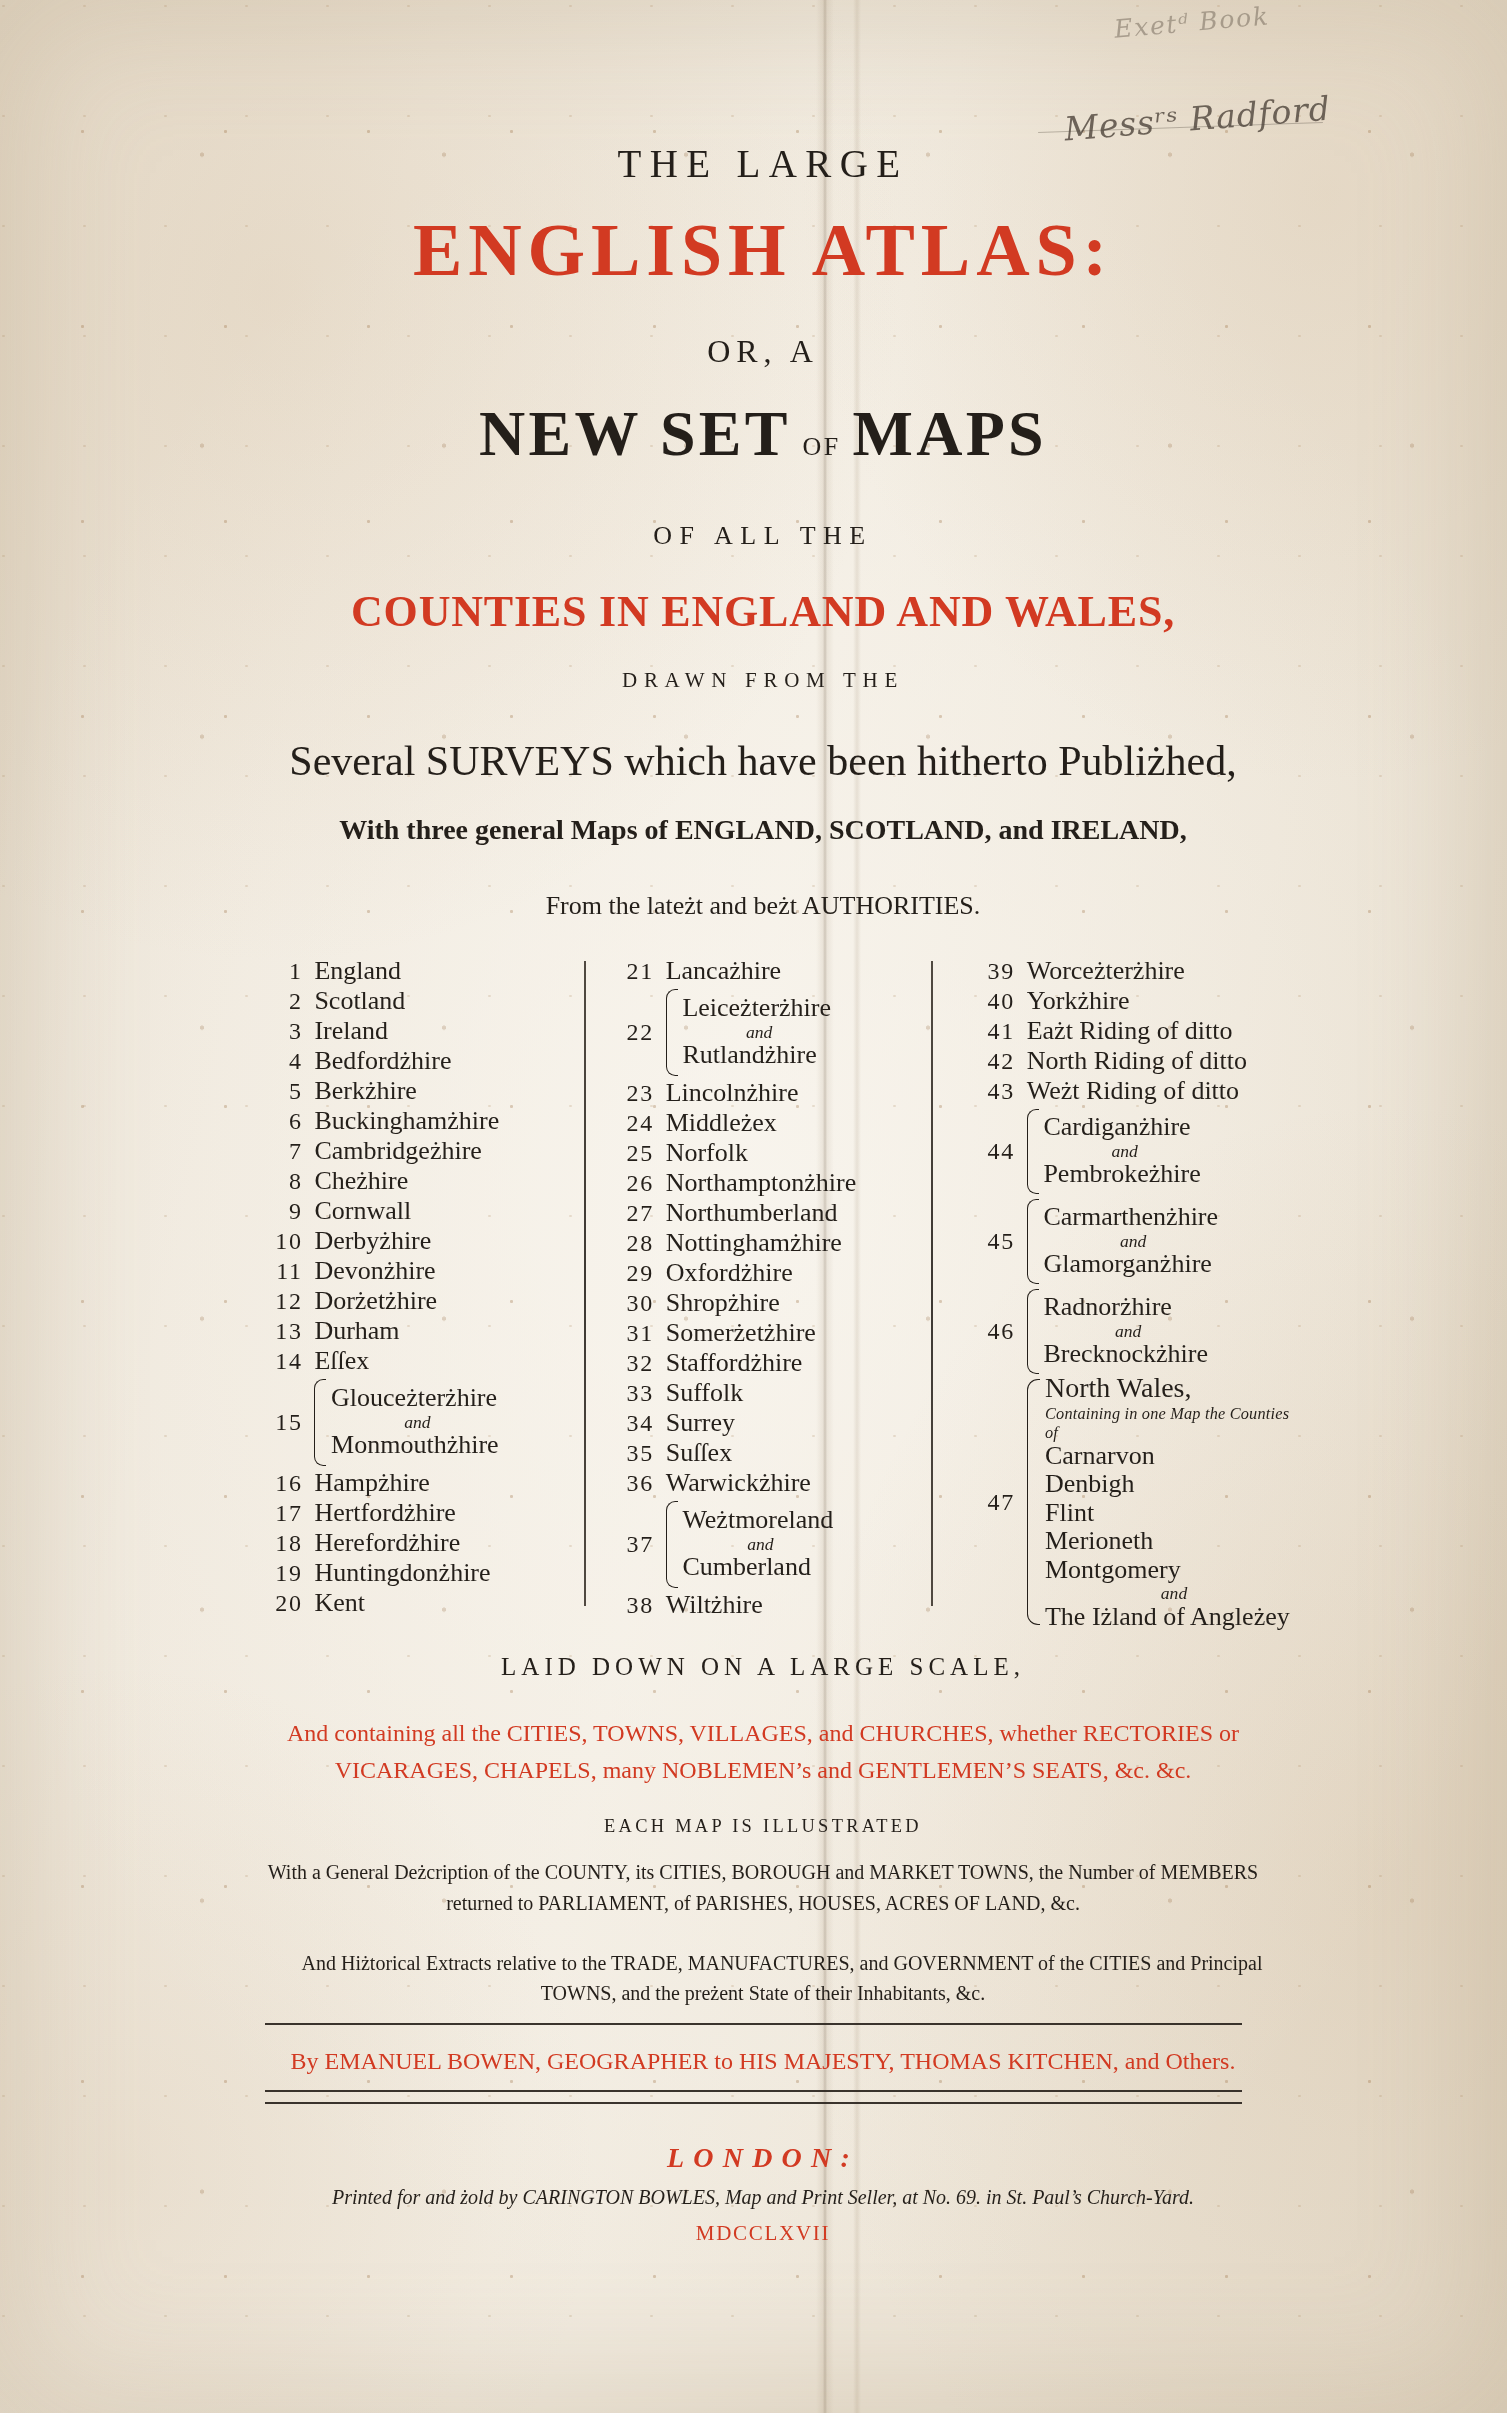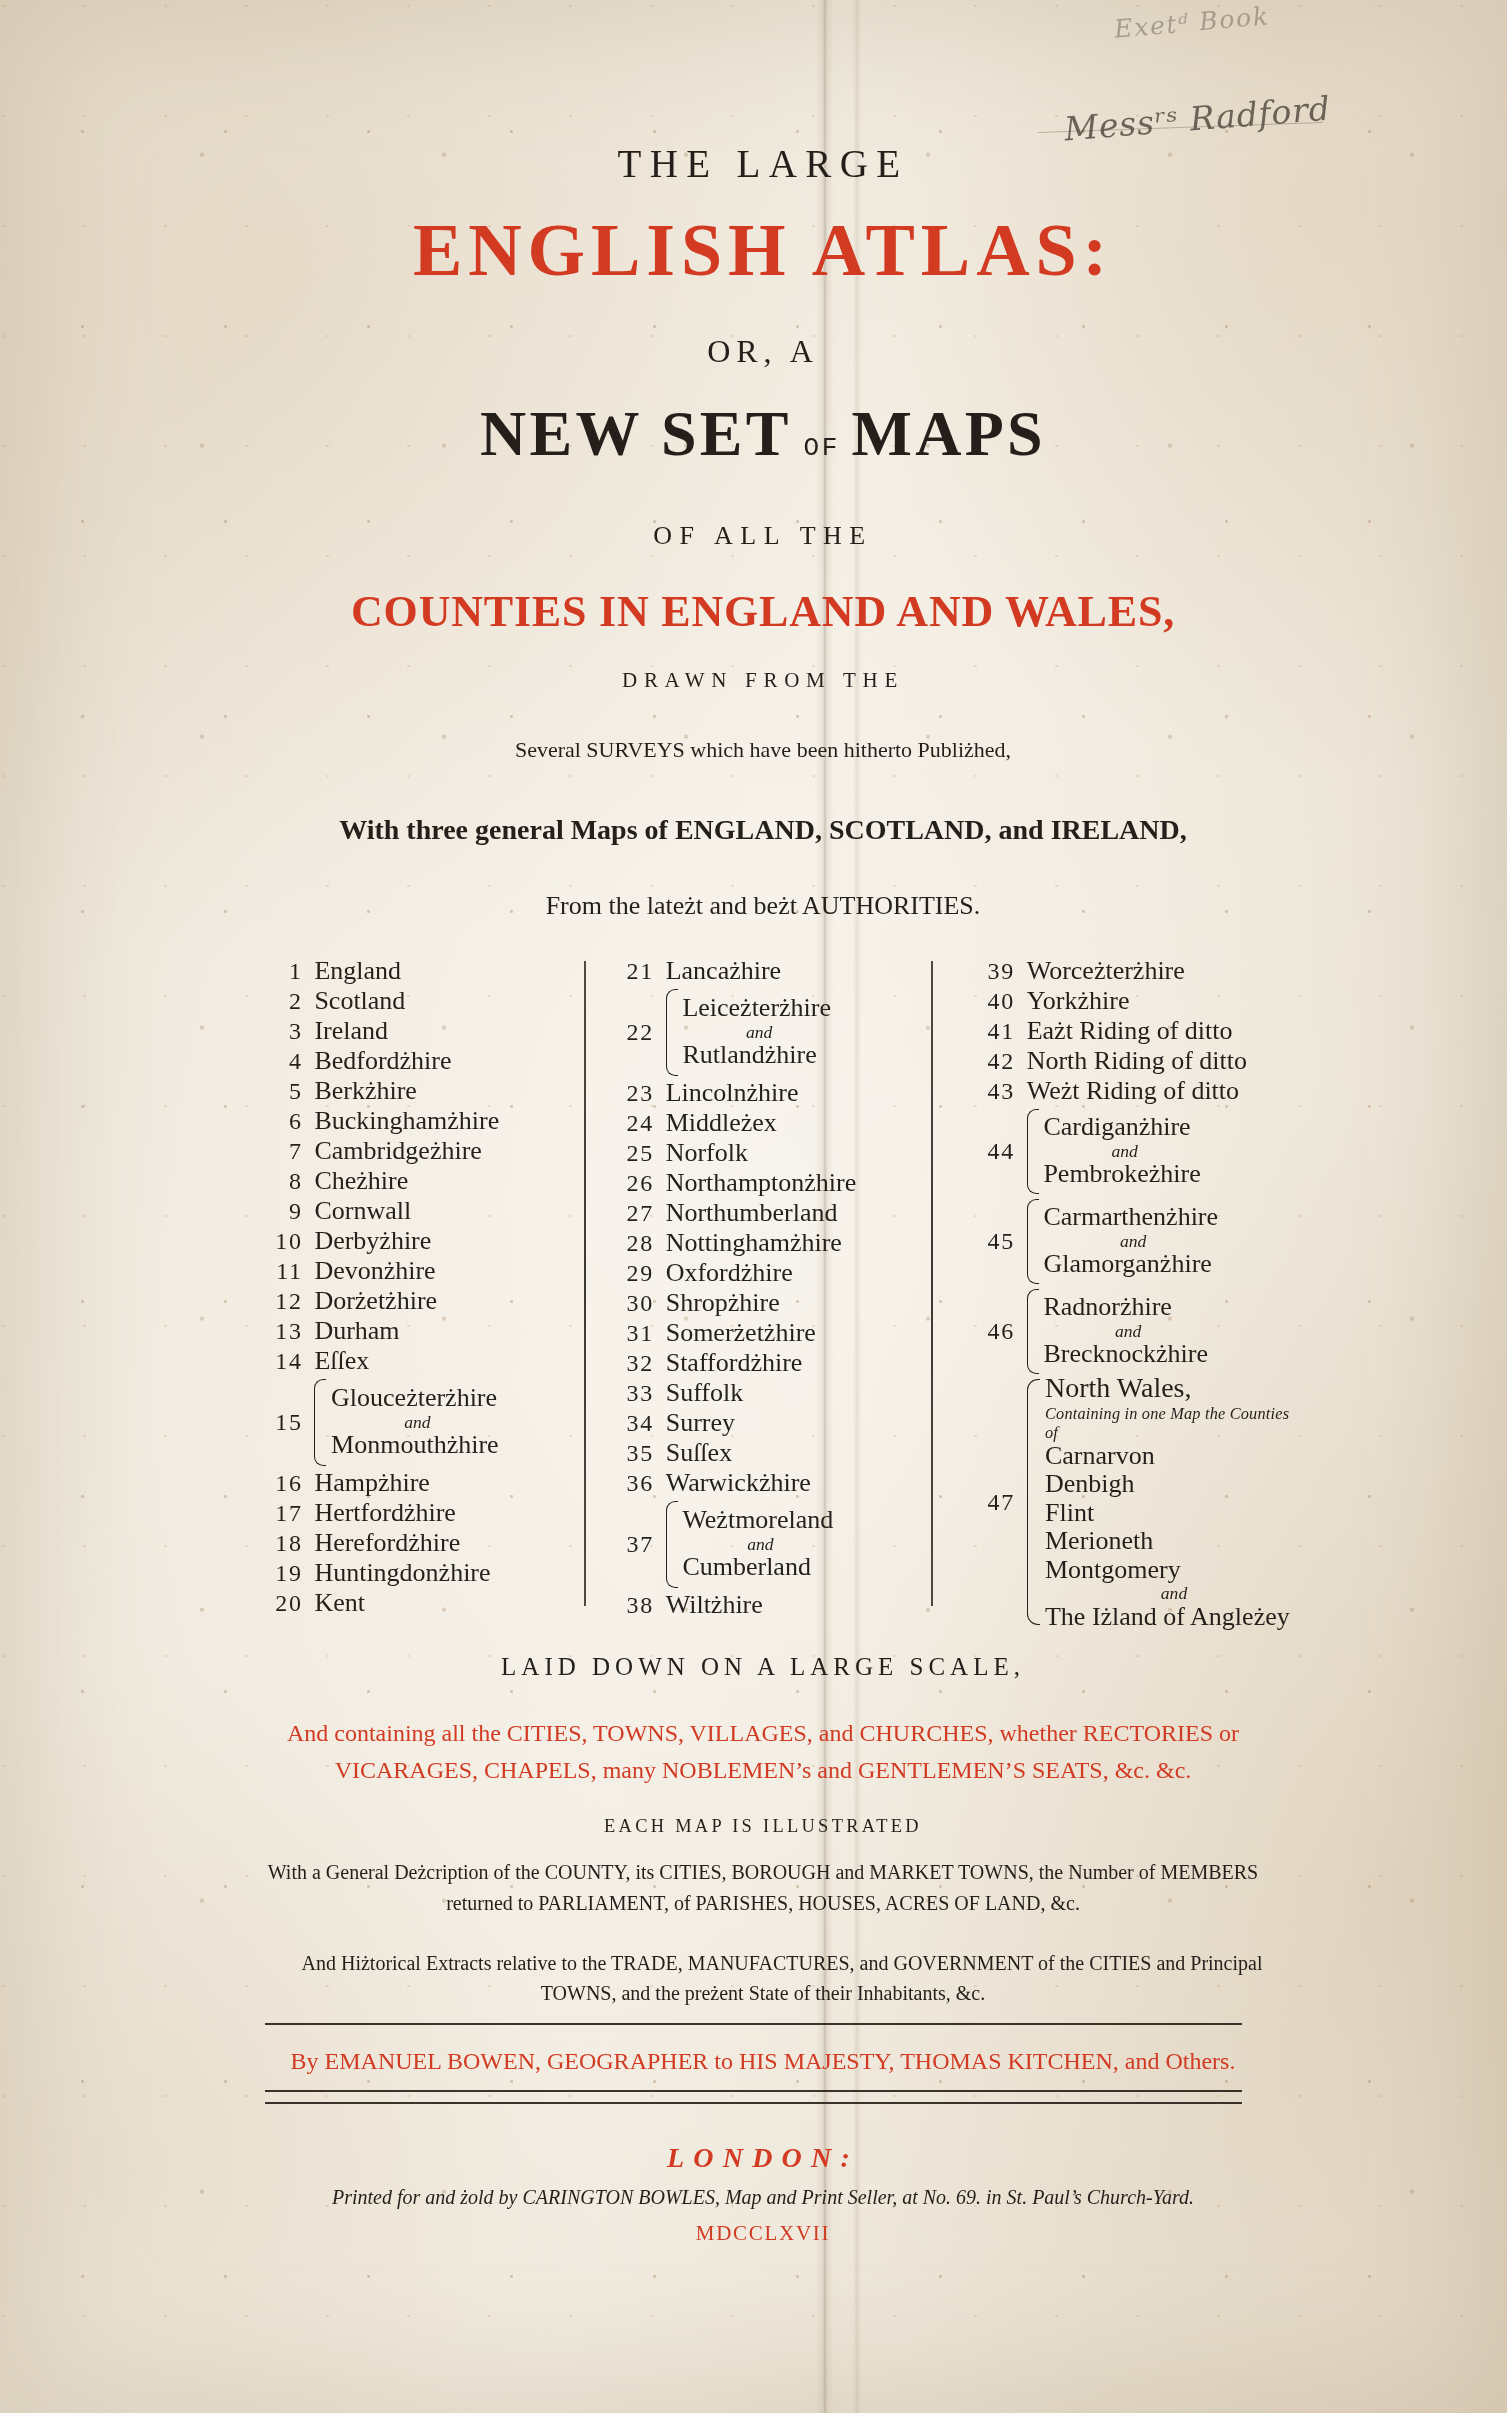--- a/index.html
+++ b/index.html
@@ -57,21 +57,21 @@
 
   .line{position:absolute;left:0;right:0;white-space:nowrap;}
 
   .t-large{font-size:39px;letter-spacing:8.4px;font-weight:400;}
   .t-atlas{font-size:74px;letter-spacing:5.9px;font-weight:600;}
   .t-ora{font-size:32px;letter-spacing:5.9px;}
   .t-maps{font-size:64px;letter-spacing:3.3px;font-weight:600;}
   .t-ofall{font-size:26px;letter-spacing:7.5px;}
   .t-counties{font-size:44px;letter-spacing:0.8px;font-weight:600;}
   .t-drawn{font-size:21px;letter-spacing:6.7px;}
-  .t-surveys{font-size:22px;letter-spacing:0px;}
+  .t-surveys{font-size:42px;letter-spacing:0px;}
   .t-three{font-size:28px;font-weight:bold;}
   .t-auth{font-size:26px;}
 
   .t-laid{font-size:25px;letter-spacing:5px;}
   .t-contain{font-size:24px;line-height:1.52;}
   .t-each{font-size:18.4px;letter-spacing:3.3px;}
   .t-desc{font-size:20px;line-height:1.5;}
   .t-by{font-size:24px;}
   .t-london{font-size:28px;letter-spacing:9.2px;font-style:italic;font-weight:600;}
   .t-printed{font-size:20px;}
@@ -148,21 +148,21 @@
   <div id="handrule"></div>
   <div id="hand">Messʳˢ Radford</div>
 
   <div class="line ctr blk t-large" style="top:141px;">THE LARGE</div>
 
   <div class="line ctr red t-atlas" style="top:208px;">ENGLISH ATLAS:</div>
 
   <div class="line ctr blk t-ora" style="top:333px;">OR, A</div>
 
   <div class="line ctr blk" style="top:397px;">
-    <span class="t-maps">NEW SET</span><span class="t-ofall" style="letter-spacing:2.5px;padding:0 11.7px;font-family:Liberation Mono, monospace;">OF</span><span class="t-maps">MAPS</span>
+    <span class="t-maps">NEW SET</span><span class="t-ofall" style="letter-spacing:2.5px;padding:0 11.7px;">OF</span><span class="t-maps">MAPS</span>
   </div>
 
   <div class="line ctr blk t-ofall" style="top:521px;">OF ALL THE</div>
 
   <div class="line ctr red t-counties" style="top:586px;">COUNTIES IN ENGLAND AND WALES,</div>
 
   <div class="line ctr blk t-drawn" style="top:668px;">DRAWN FROM THE</div>
 
   <div class="line ctr blk t-surveys" style="top:737px;">Several SURVEYS which have been hitherto Publiżhed,</div>
 

